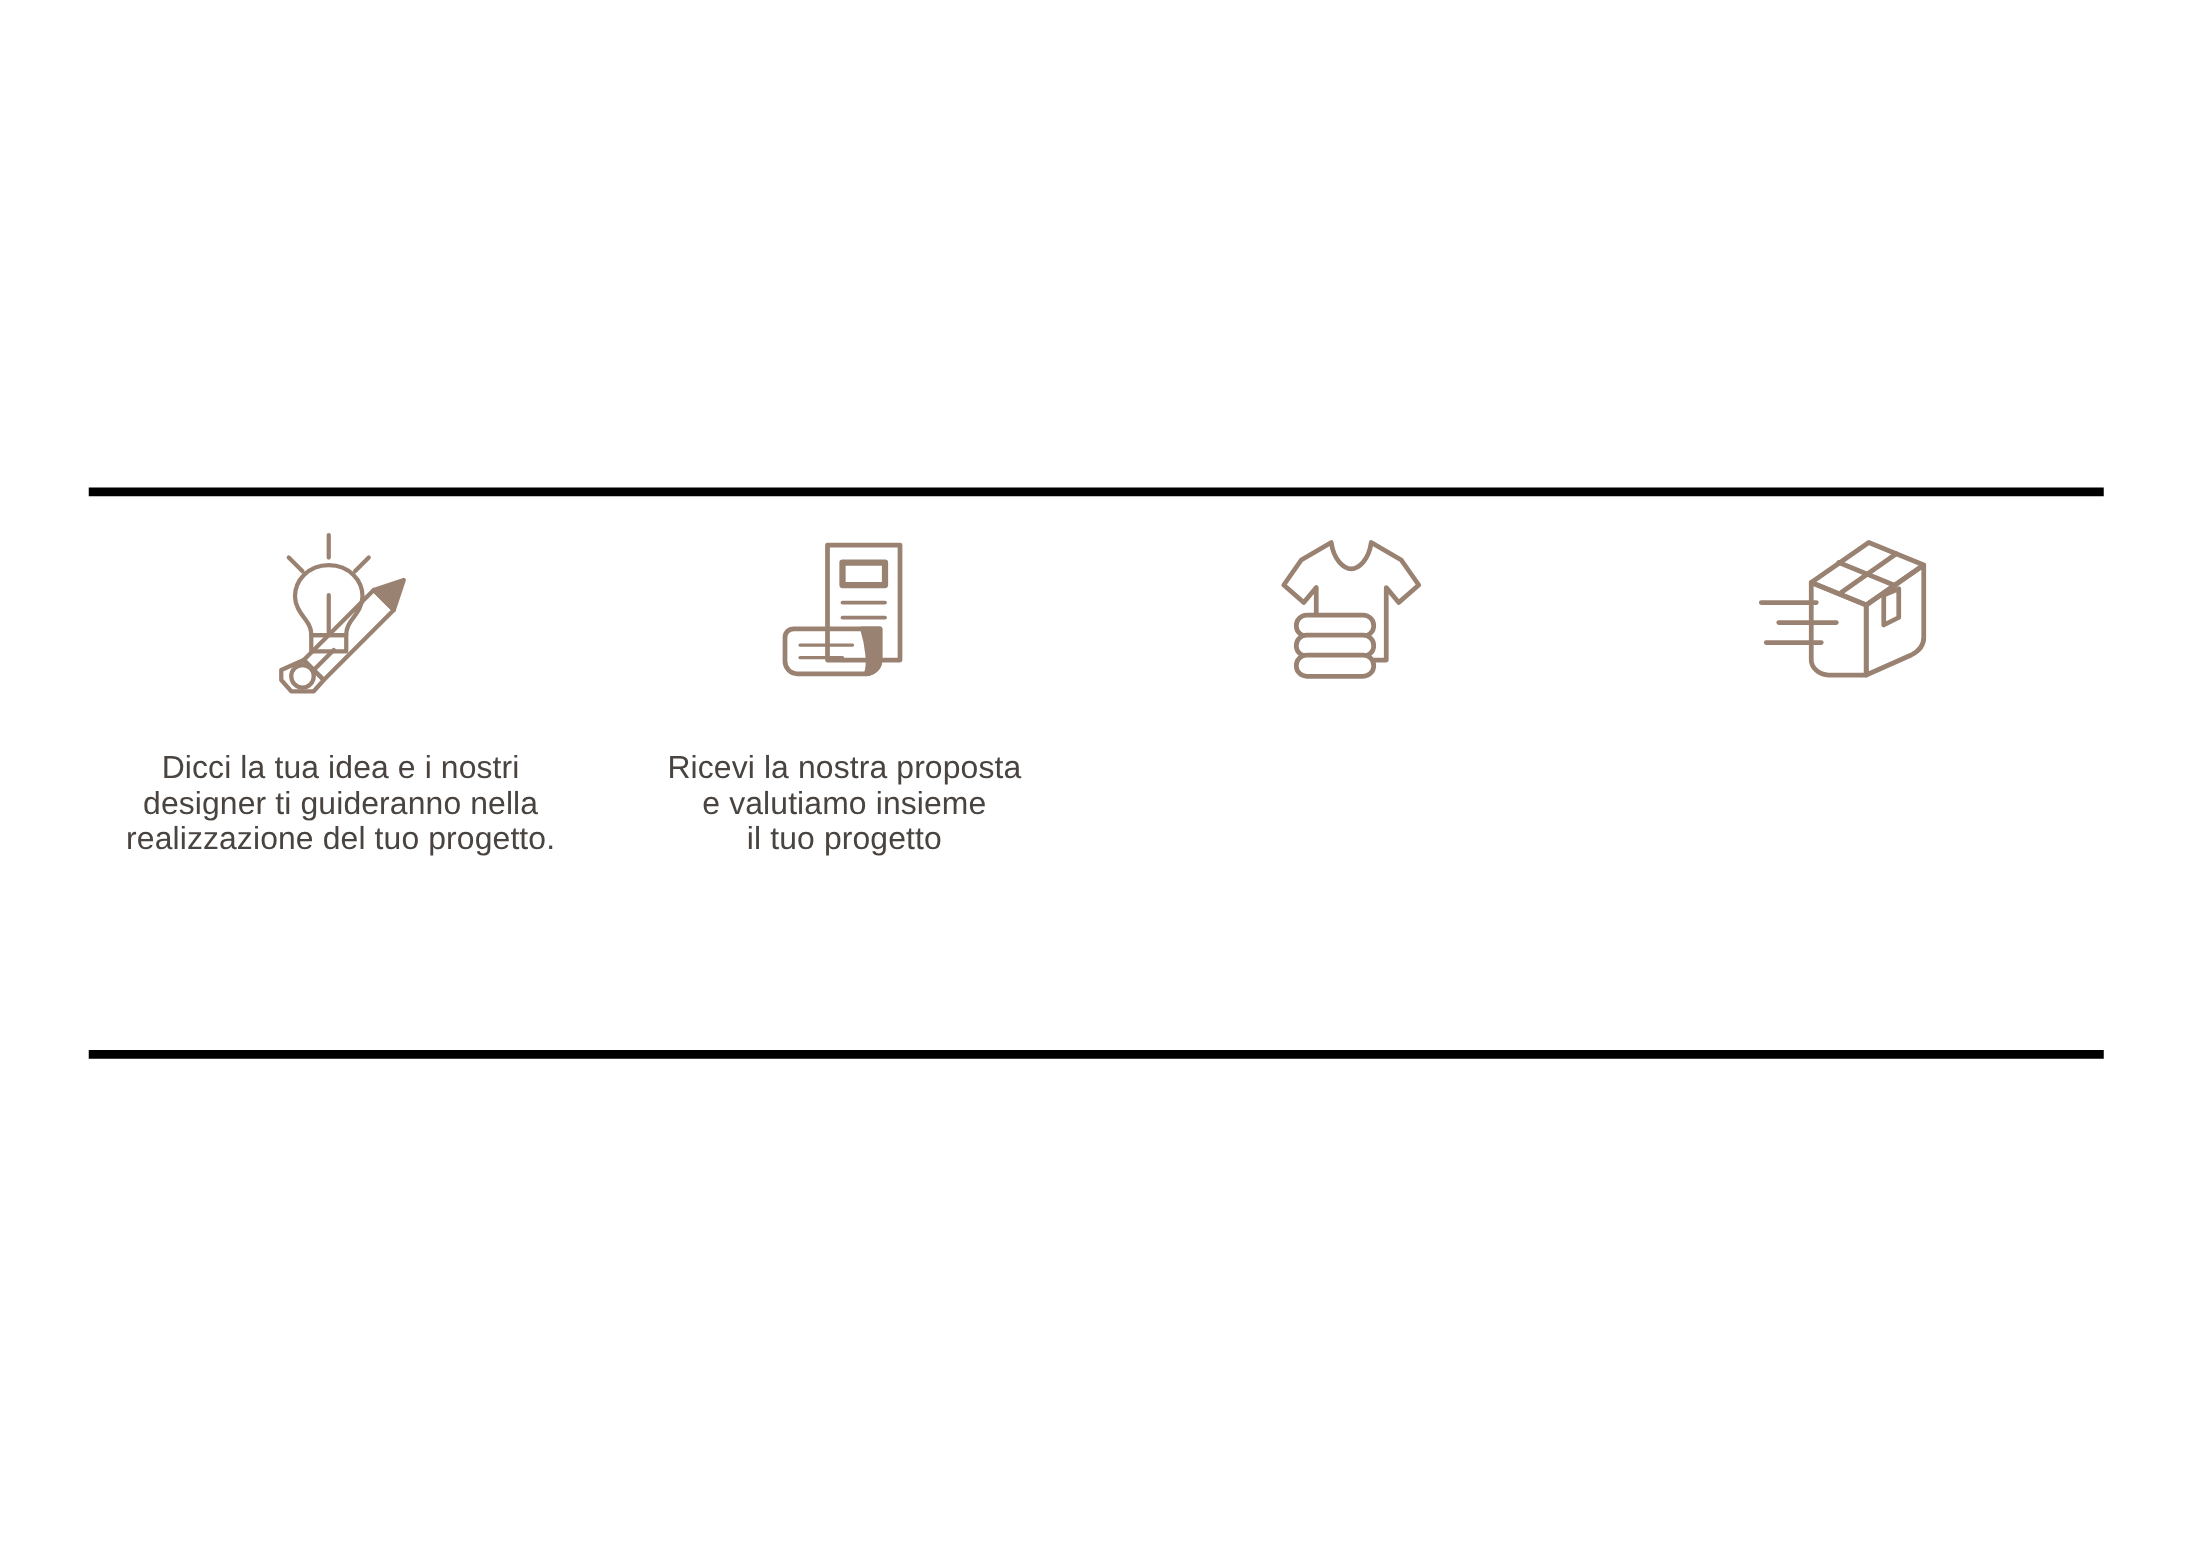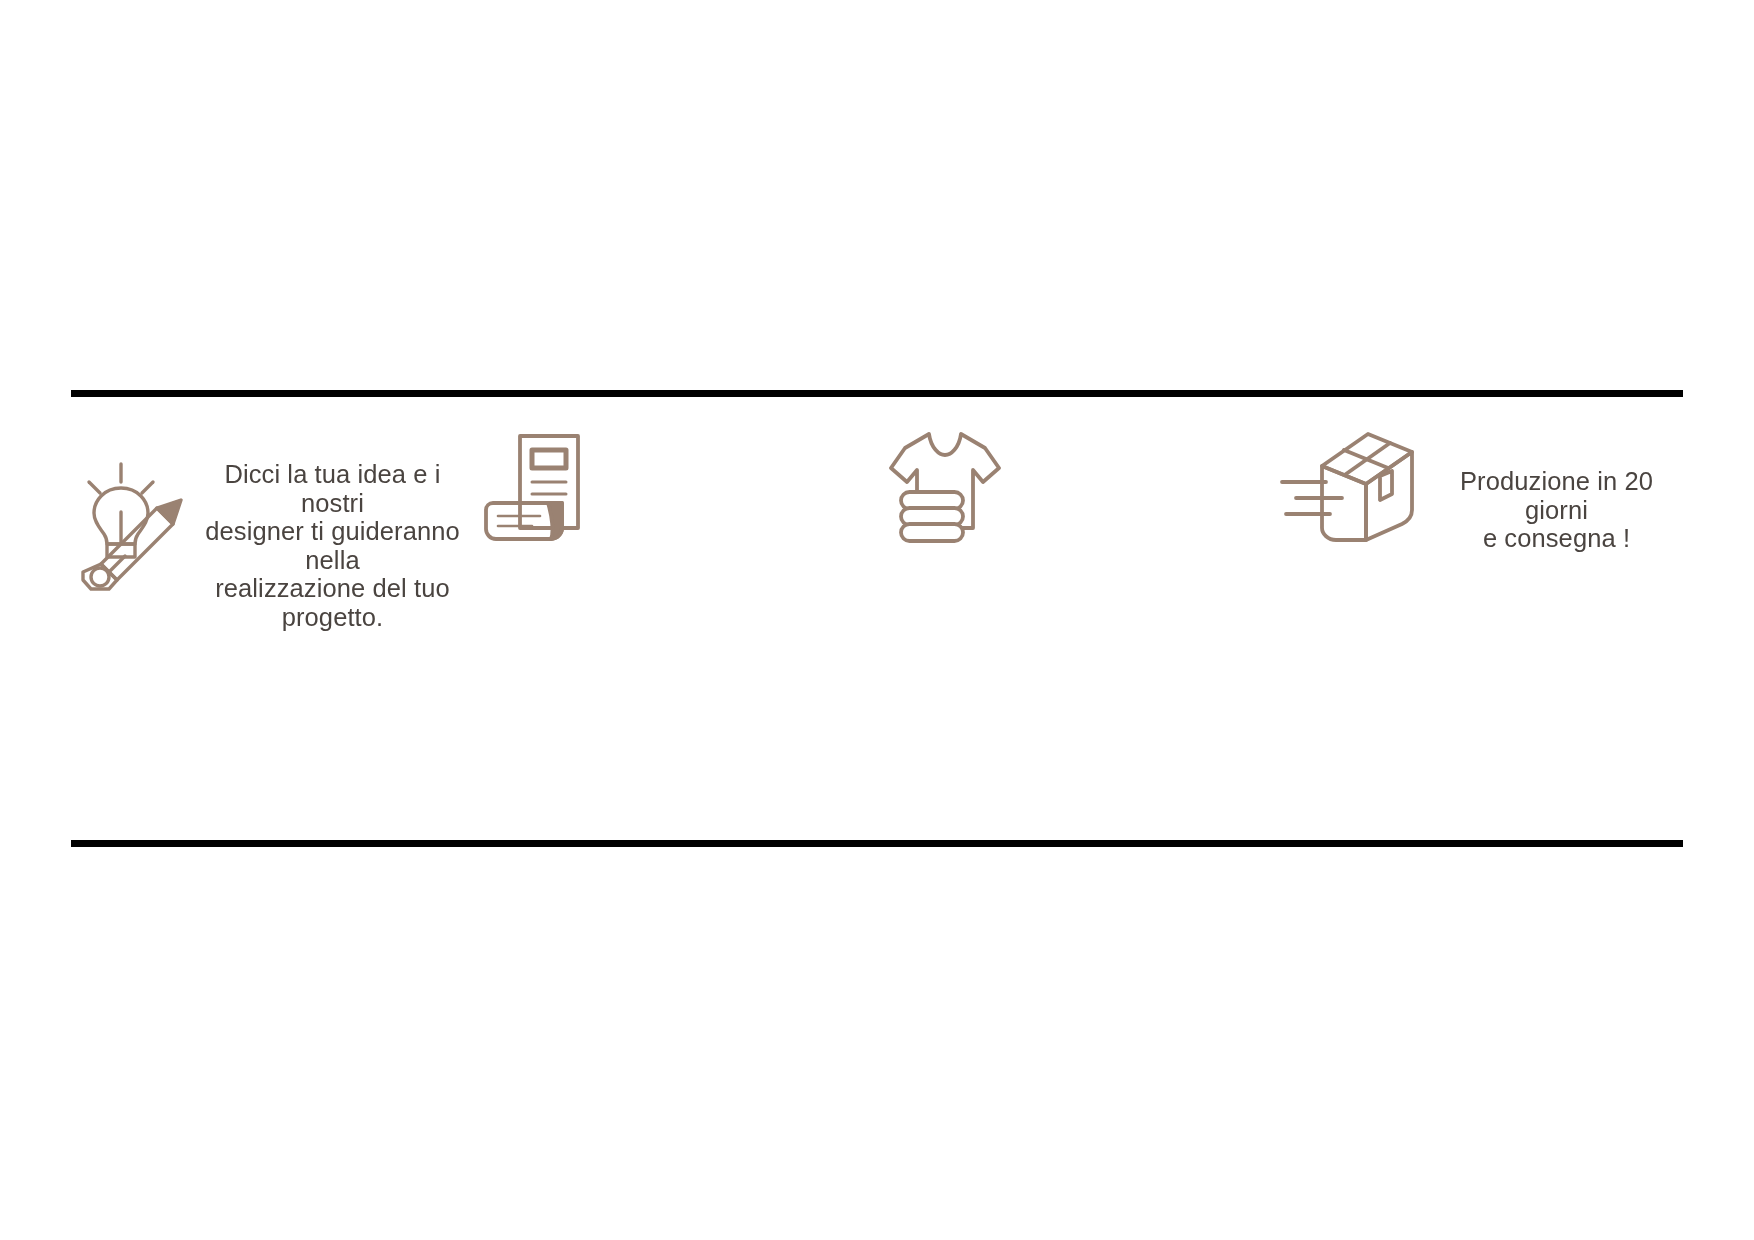--- a/index.html
+++ b/index.html
@@ -41,21 +41,21 @@
     width: 1612px;
     height: 400px;
     display: flex;
     align-items: flex-start;
     justify-content: space-between;
   }
 
   .step {
     width: 403px;
     display: flex;
-    flex-direction: row;
+    flex-direction: column;
     align-items: center;
   }
 
   .step-icon {
     height: 140px;
     display: flex;
     align-items: center;
     justify-content: center;
   }
 
@@ -124,20 +124,23 @@
           <line x1="58" y1="70" x2="92" y2="70" stroke-width="3"></line>
 
           <path d="M12 86 C12 82 15 79 19 79 L88 79 L88 104 C88 110 83 115 77 115 L22 115 C16 115 12 110 12 105 Z"></path>
 
           <path d="M74 79 L88 79 L88 104 C88 110 83 115 77 115 C80 108 78 92 74 79 Z" fill="#9a8272" stroke="#9a8272"></path>
 
           <line x1="24" y1="92" x2="66" y2="92" stroke-width="2.6"></line>
           <line x1="24" y1="102" x2="58" y2="102" stroke-width="2.6"></line>
         </svg>
       </div>
+      <div class="step-caption">Ricevi la nostra proposta
+e valutiamo insieme
+il tuo progetto</div>
     </div>
 
     <div class="step">
       <div class="step-icon">
         <svg width="132" height="132" viewBox="0 0 132 132" fill="none" stroke="#9a8272" stroke-width="3.8" stroke-linecap="round" stroke-linejoin="round">
 
           <path d="M52 10 L28 24 L14 44 L30 58 L40 46 L40 104 L96 104 L96 46 L106 58 L122 44 L108 24 L84 10
                    C82 24 74 31 68 31 C62 31 54 24 52 10 Z"></path>
 
           <rect x="24" y="68" width="62" height="17" rx="8.5" fill="#ffffff"></rect>
@@ -160,21 +163,19 @@
           <path d="M86 60 L86 116 L122 100 C128 97 132 92 132 86 L132 28 Z"></path>
 
           <path d="M42 42 L86 60 L132 28 L88 10 Z"></path>
 
           <line x1="64" y1="26" x2="108" y2="44"></line>
           <line x1="110" y1="19" x2="66" y2="50"></line>
 
           <path d="M100 52 L112 47 L112 70 L100 76 Z"></path>
         </svg>
       </div>
-      <div class="step-caption">Produzione in 20 giorni
-e consegna !</div>
     </div>
 
   </div>
 
   <div class="rule rule-bottom"></div>
 
 </div>
 
 </body></html>

